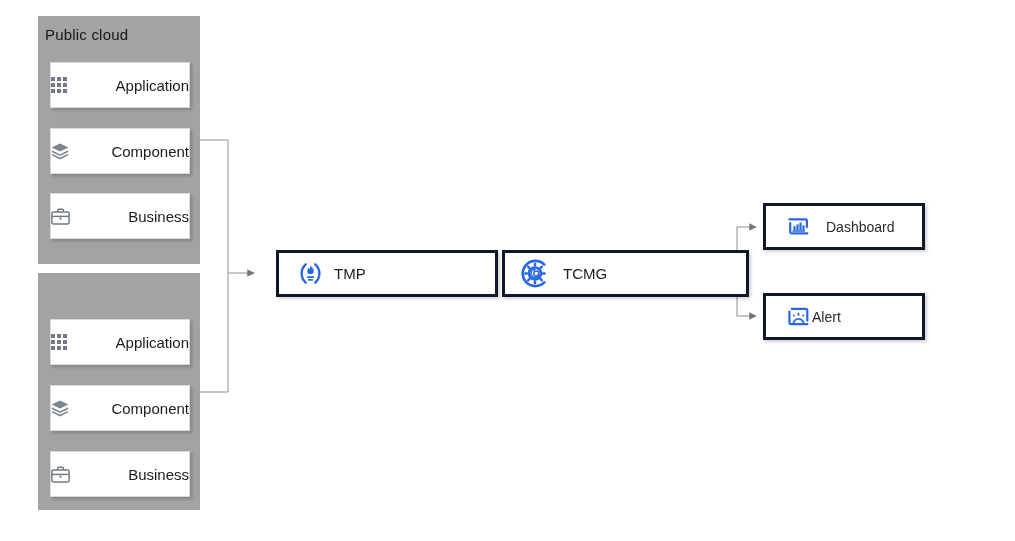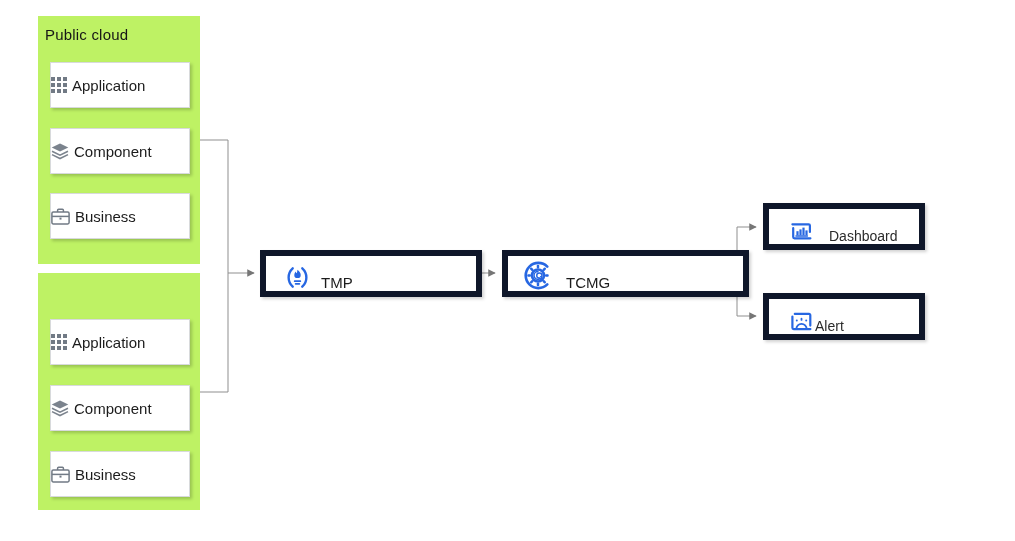--- a/index.html
+++ b/index.html
@@ -1,30 +1,30 @@
 <!DOCTYPE html>
 <html><head>
 <meta charset="utf-8">
 <style>
   html,body{margin:0;padding:0}
   body{font-family:"Liberation Sans",sans-serif;background:#fff}
   .canvas{position:relative;width:1015px;height:541px;background:#fff;overflow:hidden}
   .connectors{position:absolute;left:0;top:0;width:1015px;height:541px;pointer-events:none}
 
-  .group{position:absolute;background:#bef264}
+  .group{position:absolute;background:#a3a3a3}
   .group-label{position:absolute;left:7px;top:10px;font-size:15px;color:#161616;letter-spacing:.2px}
 
   .mini-node{position:absolute;left:12px;width:140px;height:46px;background:#fff;
     border:1px solid #d8dadc;box-shadow:2px 2px 3px rgba(0,0,0,.20);
-    display:flex;align-items:center;justify-content:flex-start;gap:5px;box-sizing:border-box}
+    display:flex;align-items:center;justify-content:space-between;gap:5px;box-sizing:border-box}
   .mini-label{font-size:15px;color:#1c1c1c}
 
-  .big-node{position:absolute;background:#fff;border:6px solid #0f172a;
+  .big-node{position:absolute;background:#fff;border:3px solid #0f172a;
     box-shadow:2px 2px 3px rgba(0,0,0,.18);
-    display:flex;align-items:flex-end;box-sizing:border-box}
+    display:flex;align-items:center;box-sizing:border-box}
   .big-label{font-size:15px;color:#1c1c1c}
   .small-label{font-size:14px;color:#2b2b2b}
 
   .icon{display:inline-flex;align-items:center;justify-content:center;flex:0 0 auto}
 </style>
 </head>
 <body>
 
 <div class="canvas">
 
@@ -124,21 +124,21 @@
           <path d="M6.6,4 V2.2 a1,1 0 0 1 1,-1 h3.8 a1,1 0 0 1 1,1 V4"></path>
           <rect x="0.9" y="4" width="17.2" height="12" rx="1.4"></rect>
           <path d="M0.9,8.4 H18.1"></path>
           <rect x="8.5" y="9.6" width="2" height="2" fill="#717a85" stroke="none"></rect>
         </svg>
       </span>
       <span class="mini-label">Business</span>
     </div>
   </div>
 
-  <div class="big-node" style="left:260px;top:250px;width:222px;height:47px;padding-left:18px;gap:10px">
+  <div class="big-node" style="left:276px;top:250px;width:222px;height:47px;padding-left:18px;gap:10px">
     <span class="icon">
       <svg width="27" height="27" viewBox="0 0 26 26">
         <g stroke="#2767e2" stroke-width="2.3" stroke-linecap="round" fill="none">
           <path d="M8.4,4.2 A11.8,11.8 0 0 0 8.4,21.8"></path>
           <path d="M17.6,4.2 A11.8,11.8 0 0 1 17.6,21.8"></path>
         </g>
         <path d="M13,5.6 c1.9,1.5 3.1,3.2 3.1,4.9 a3.1,3.1 0 0 1 -6.2,0 c0,-1.1 0.5,-2.2 1.3,-3.3 c0.2,0.8 0.6,1.3 1.2,1.6 c0.2,-1 0.4,-2.1 0.6,-3.2 Z" fill="#2767e2"></path>
         <g stroke="#2767e2" stroke-width="1.7" stroke-linecap="round">
           <path d="M10.3,16.6 H15.7"></path>
           <path d="M11.2,19.1 H14.8"></path>

